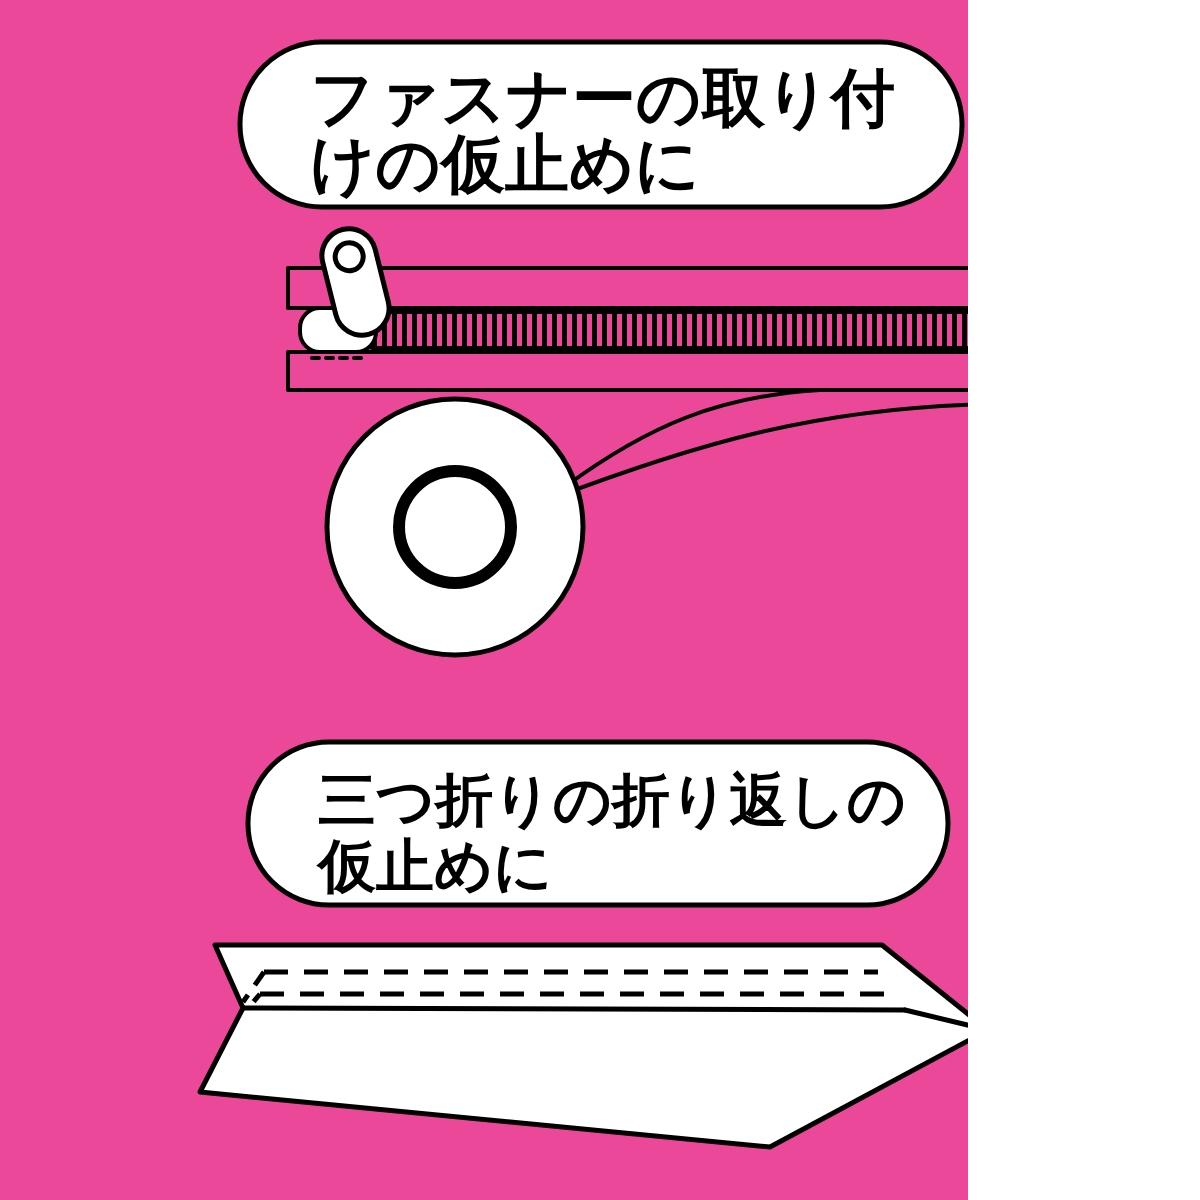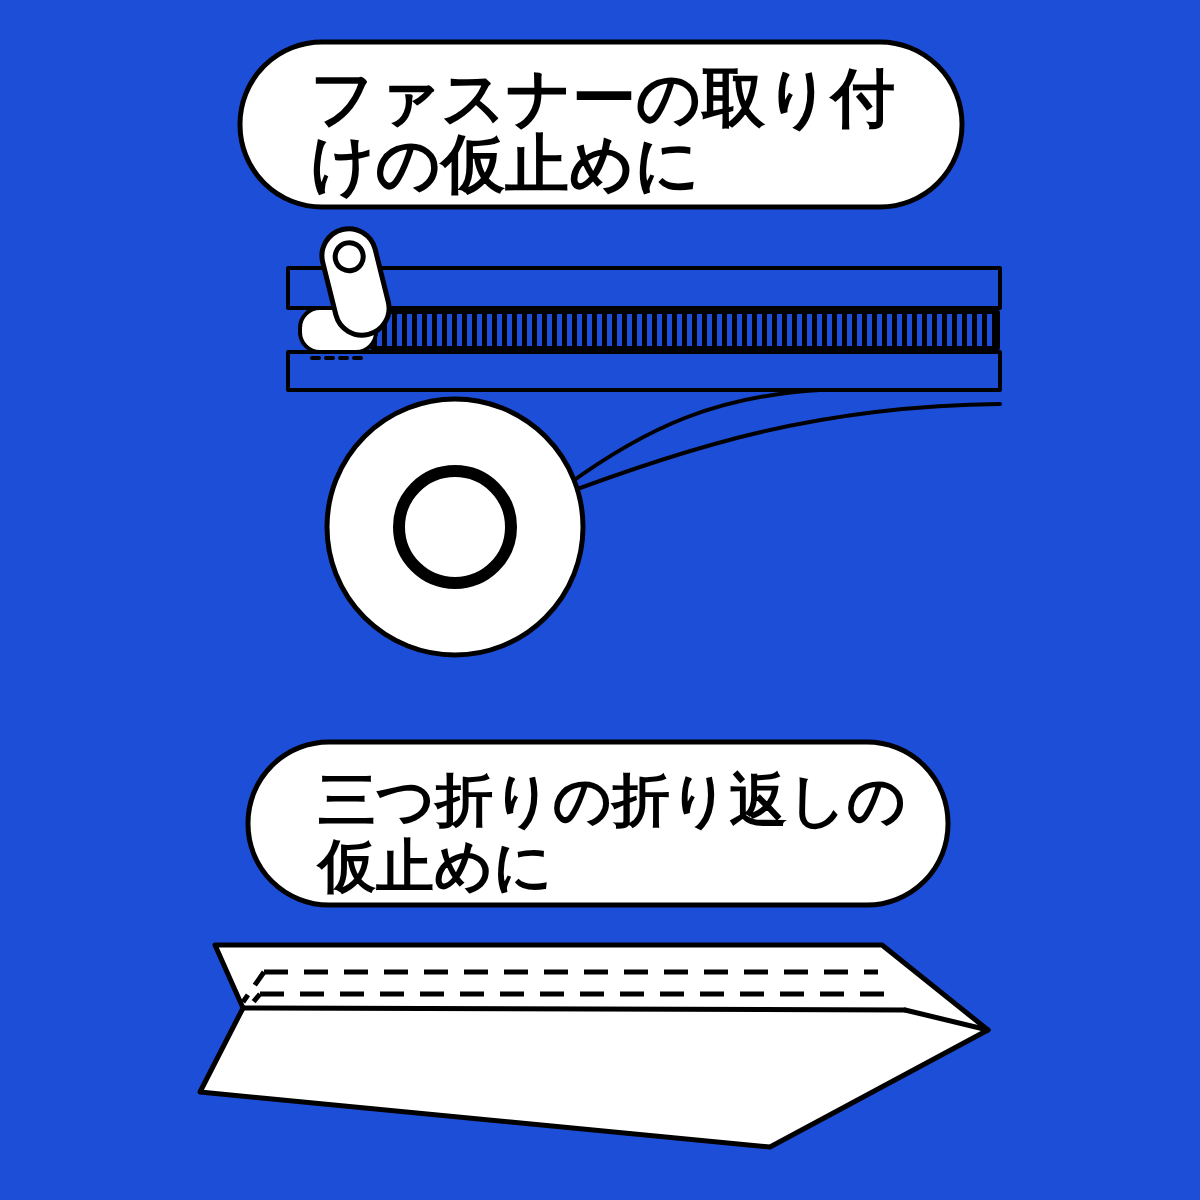--- a/index.html
+++ b/index.html
@@ -2,23 +2,23 @@
 <html><head>
 <meta charset="utf-8">
 <style>
   html, body {
     margin: 0;
     padding: 0;
     background: #ffffff;
   }
   .canvas {
     position: relative;
-    width: 1200px;
+    width: 968px;
     height: 1200px;
-    background: #1d4ed8;
+    background: #ec4899;
     overflow: hidden;
   }
   svg { display: block; }
   .caption-text {
     font-family: "DejaVu Sans", "Liberation Sans", sans-serif;
     font-weight: 600;
     fill: #000000;
   }
   .line-art {
     stroke: #000000;

